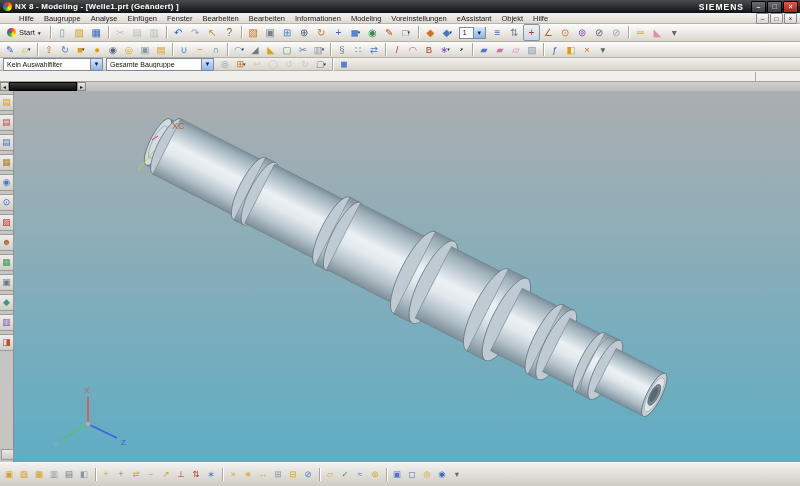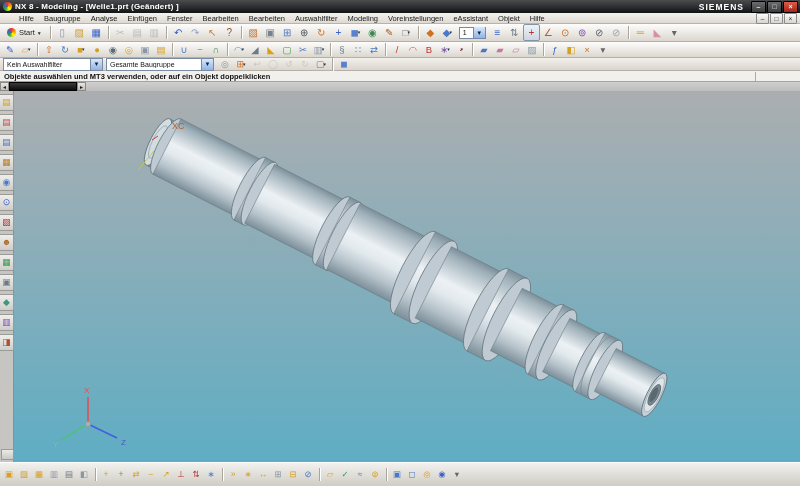--- a/index.html
+++ b/index.html
@@ -94,21 +94,21 @@
 
 <div class="row" id="menubar">
 
   <span class="menu-item">Hilfe</span>
     <span class="menu-item">Baugruppe</span>
     <span class="menu-item">Analyse</span>
     <span class="menu-item">Einfügen</span>
     <span class="menu-item">Fenster</span>
     <span class="menu-item">Bearbeiten</span>
     <span class="menu-item">Bearbeiten</span>
-    <span class="menu-item">Auswahlfilter</span>
+    <span class="menu-item">Informationen</span>
     <span class="menu-item">Modeling</span>
     <span class="menu-item">Voreinstellungen</span>
     <span class="menu-item">eAssistant</span>
     <span class="menu-item">Objekt</span>
     <span class="menu-item">Hilfe</span>
     <span class="mdi-btns">
     <span class="mdibtn">–</span>
     <span class="mdibtn">□</span>
     <span class="mdibtn">×</span>
   </span>
@@ -395,21 +395,20 @@
         <span class="dd">▾</span>
       </span>
       <span class="sep"></span>
       <span class="icn">
         <span style="color: rgb(90, 130, 204);">◼</span>
       </span>
     </span>
 </div>
 
 <div class="row" id="promptbar">
-  <span>Objekte auswählen und MT3 verwenden, oder auf ein Objekt doppelklicken</span>
   <span id="prompt-divider"></span>
 </div>
 
 <div class="row" id="hscroll">
   <span class="sarrow">◂</span>
   <span id="sthumb"></span>
   <span class="sarrow">▸</span>
   <span id="strack"></span>
 </div>
 

